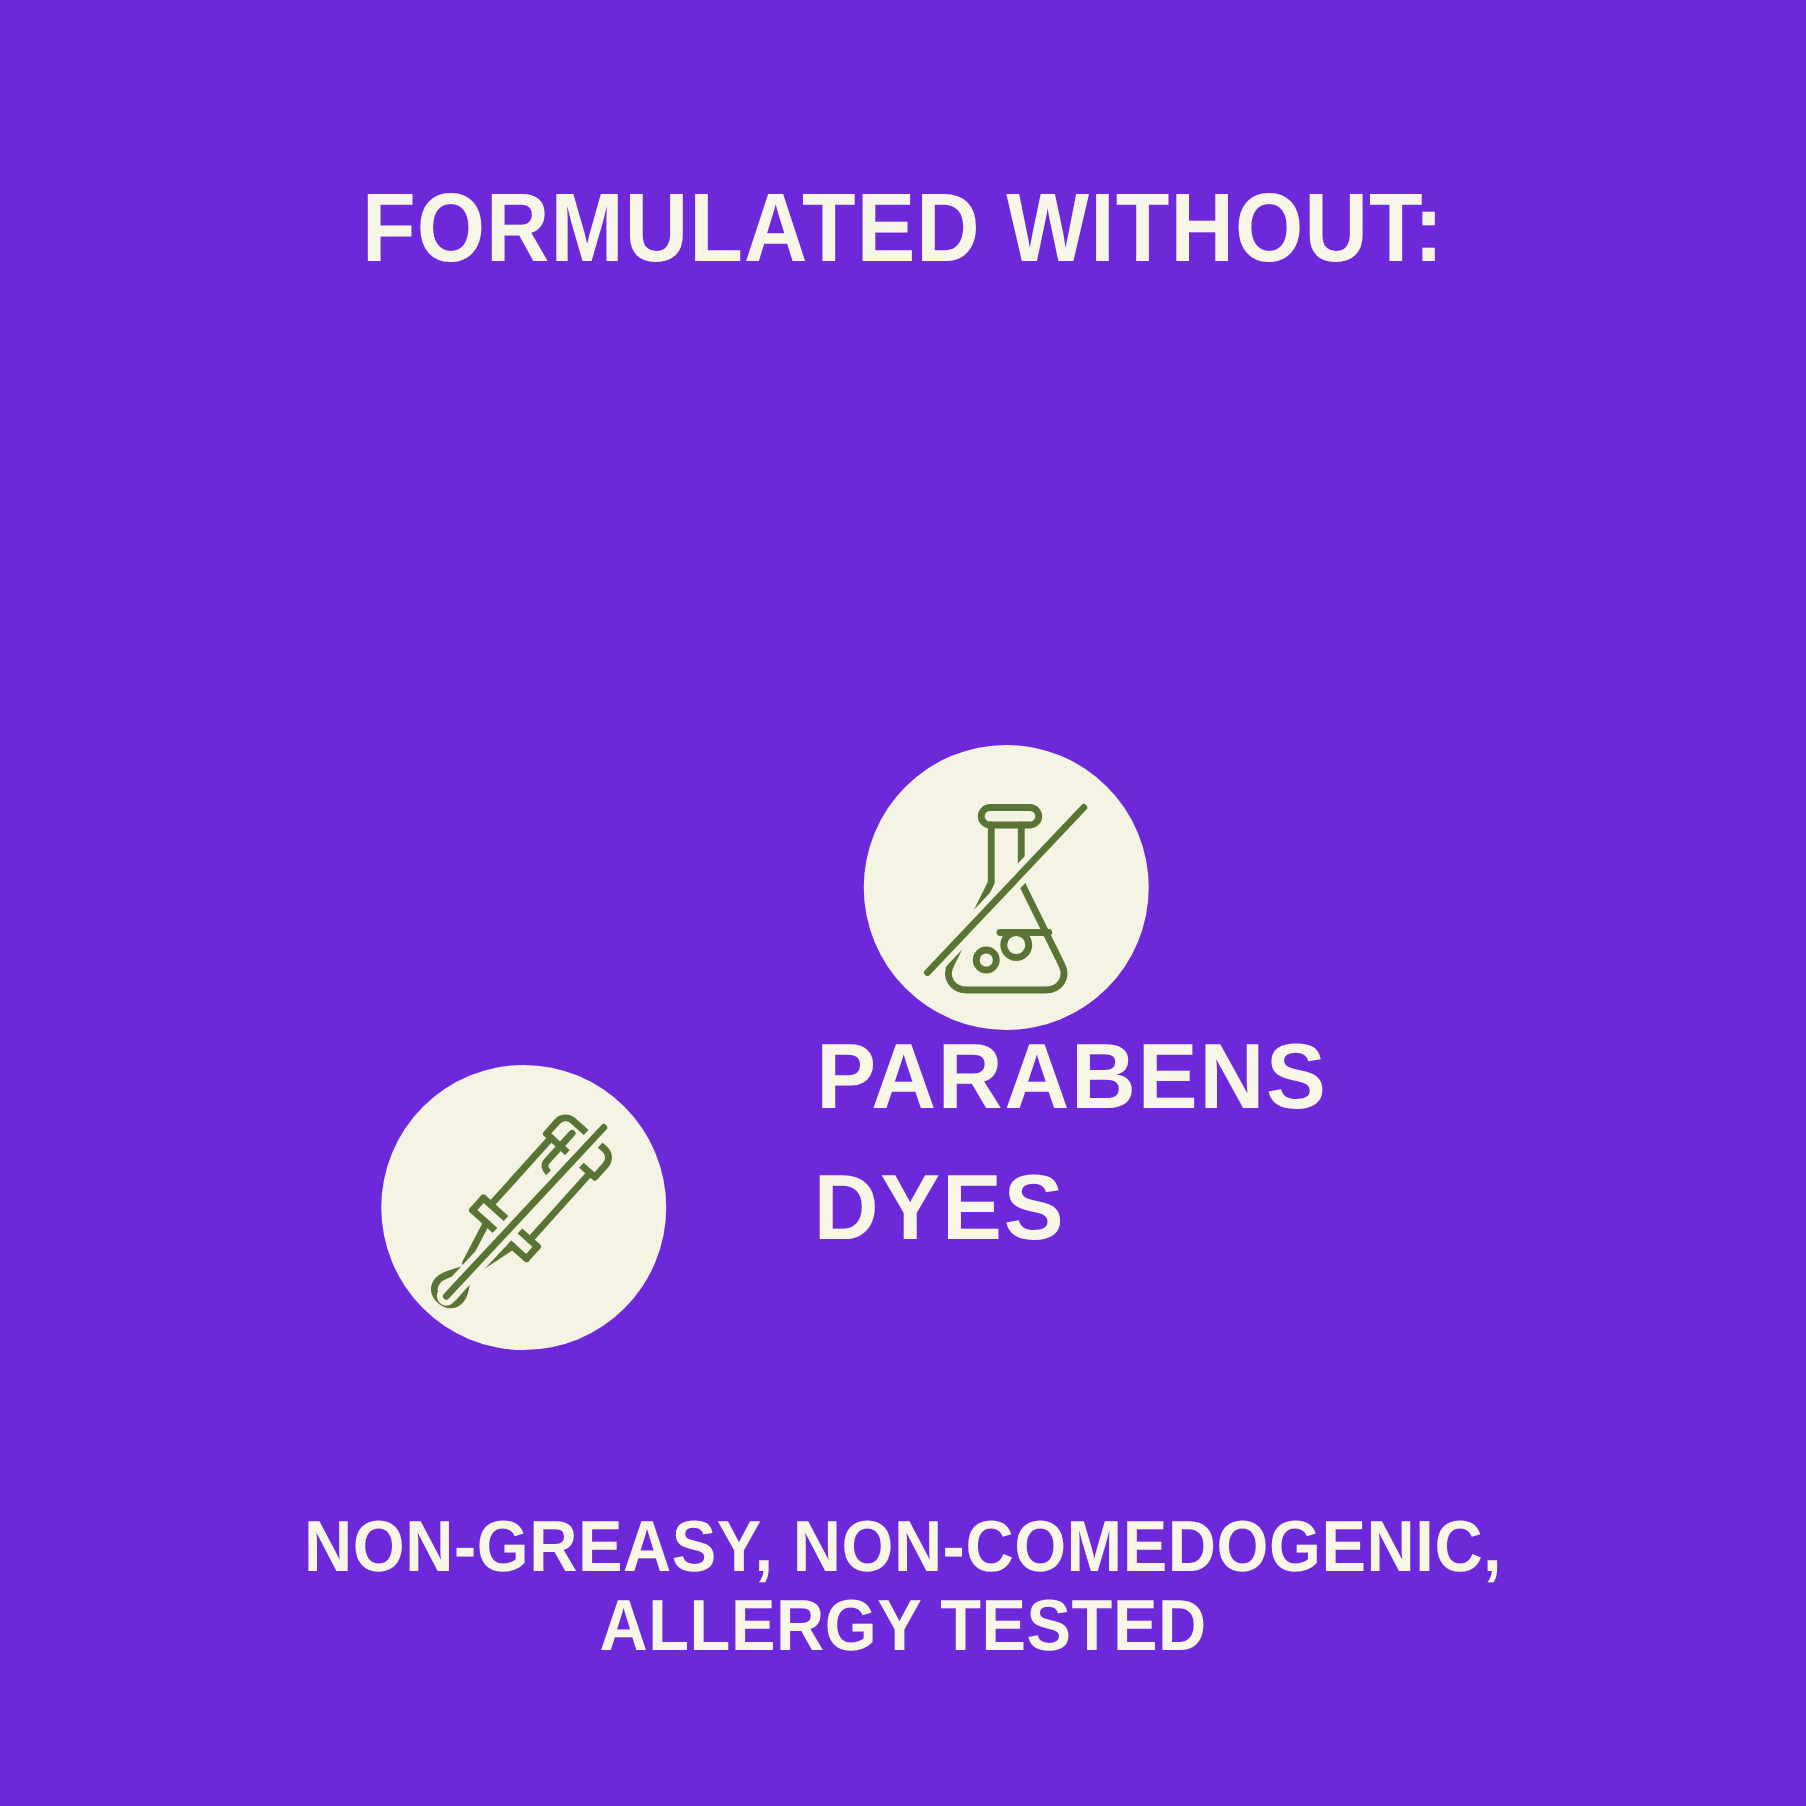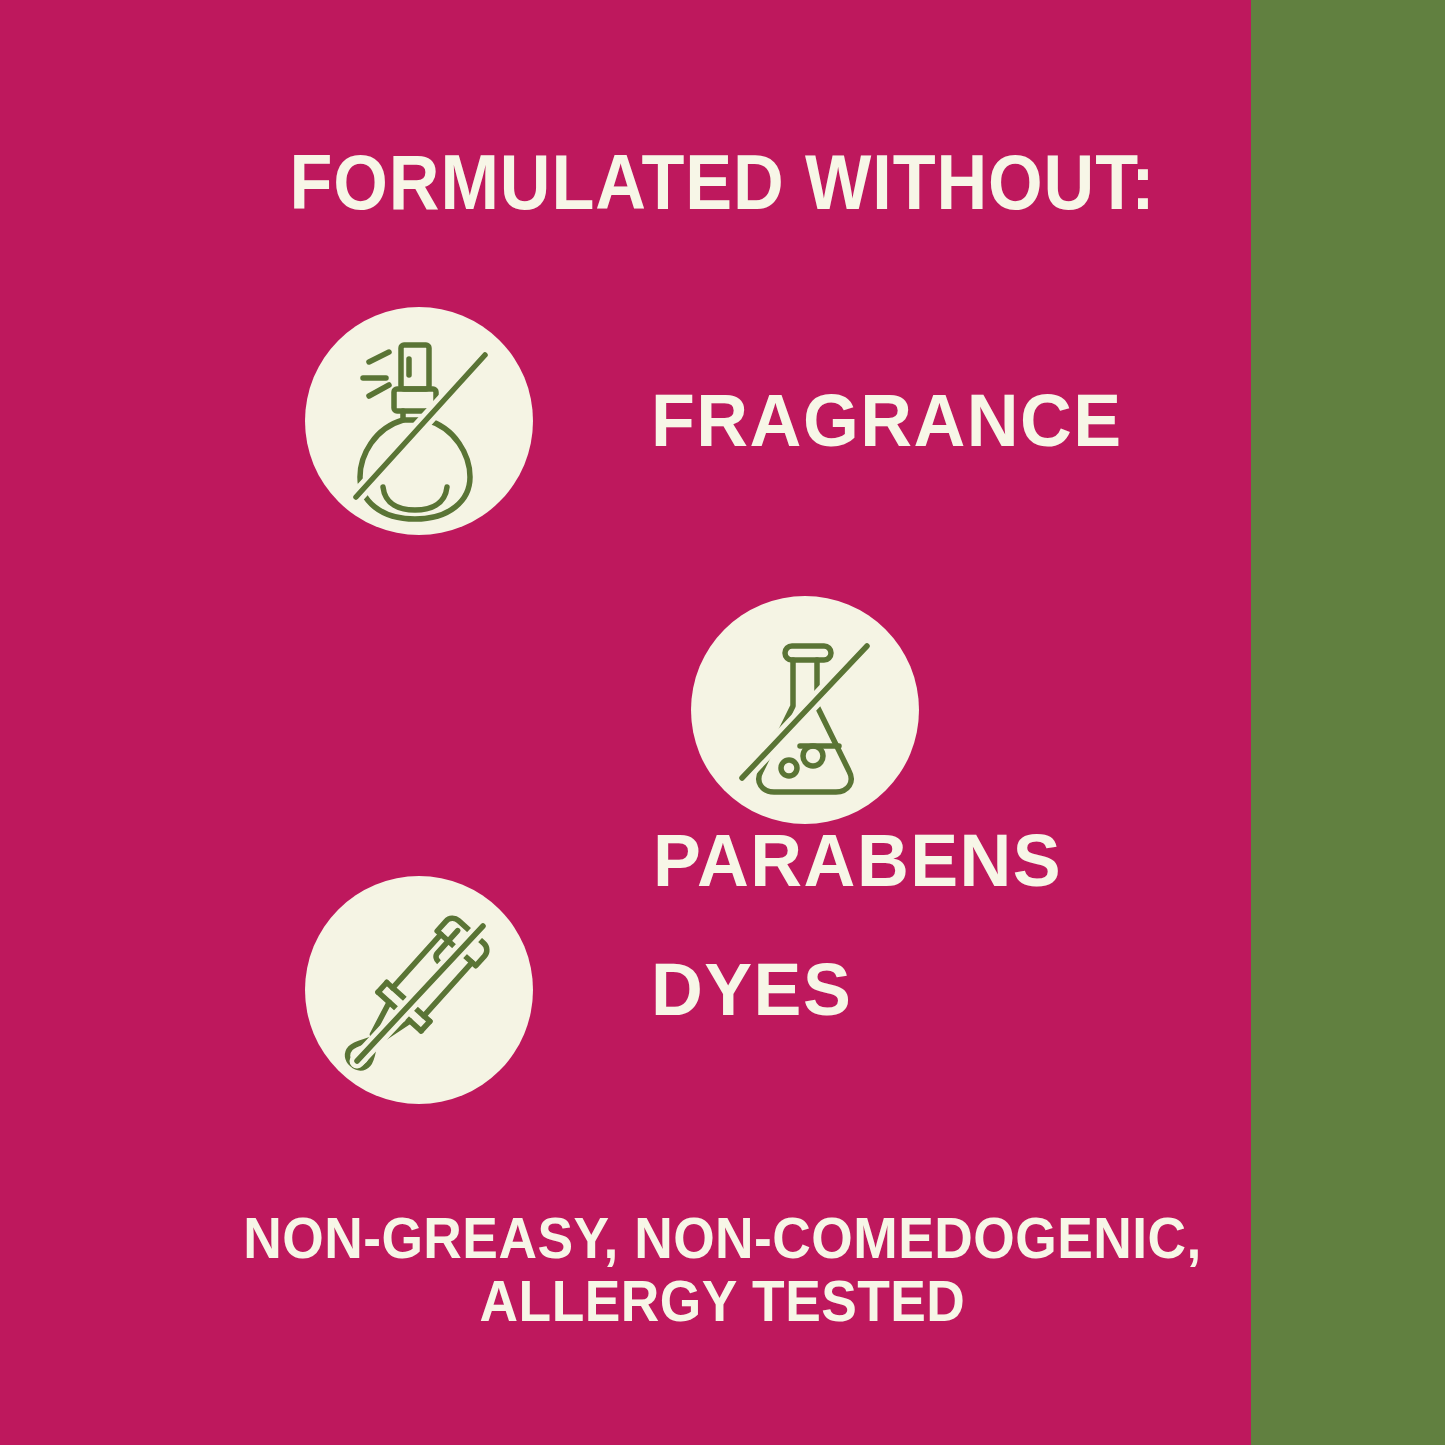--- a/index.html
+++ b/index.html
@@ -10,23 +10,23 @@
   body {
     width: 1445px;
     height: 1445px;
     overflow: hidden;
     background: #618040;
     font-family: "Liberation Sans", sans-serif;
   }
 
   .panel {
     position: relative;
-    width: 1251px;
+    width: 1445px;
     height: 1445px;
-    background: #be185d;
+    background: #6d28d9;
     box-sizing: border-box;
   }
 
   
   .heading {
     position: absolute;
     left: 0;
     top: 143px;
     width: 1445px;
     text-align: center;
@@ -54,21 +54,21 @@
     position: absolute;
     left: 305px;
     width: 1000px;
     height: 228px;
     display: flex;
     align-items: center;
   }
 
   .row-1 { top: 307px; }
   .row-2 { top: 596px; flex-direction: column; }
-  .row-3 { top: 876px; }
+  .row-3 { top: 852px; }
 
   .badge {
     position: relative;
     width: 228px;
     height: 228px;
     border-radius: 50%;
     background: #F5F4E4;
     flex: 0 0 auto;
     display: flex;
     align-items: center;
@@ -114,53 +114,20 @@
 </style>
 </head>
 <body>
 
 <div class="panel">
 
   <div class="heading">FORMULATED WITHOUT:</div>
 
   <div class="rows">
 
-    <div class="row row-1">
-      <div class="badge">
-        <svg viewBox="0 0 228 228" xmlns="http://www.w3.org/2000/svg">
-          <g fill="none" stroke="#5A7435" stroke-width="5.5" stroke-linecap="round" stroke-linejoin="round">
-
-            <line x1="64" y1="55" x2="84" y2="45"></line>
-            <line x1="58" y1="71" x2="81" y2="71"></line>
-            <line x1="64" y1="89" x2="84" y2="78"></line>
-
-            <rect x="96" y="38" width="28" height="44" rx="3"></rect>
-            <line x1="104" y1="52" x2="104" y2="68"></line>
-
-            <rect x="89" y="82" width="42" height="22" rx="3"></rect>
-
-            <path d="M98 104 L98 113"></path>
-            <path d="M122 104 L122 113"></path>
-
-            <path d="M98 113
-                     C 70 121, 55 148, 55 170
-                     C 55 194, 76 212, 110 212
-                     C 144 212, 165 194, 165 170
-                     C 165 148, 150 121, 122 113
-                     Z"></path>
-
-            <path d="M78 180 C 80 198, 95 203, 110 203 C 125 203, 140 198, 142 180"></path>
-          </g>
-
-          <line x1="51" y1="190" x2="180" y2="48" stroke="#F5F4E4" stroke-width="15" stroke-linecap="round"></line>
-          <line x1="51" y1="190" x2="180" y2="48" stroke="#5A7435" stroke-width="5.5" stroke-linecap="round"></line>
-        </svg>
-      </div>
-      <div class="row-label">FRAGRANCE</div>
-    </div>
 
     <div class="row row-2">
       <div class="badge">
         <svg viewBox="0 0 228 228" xmlns="http://www.w3.org/2000/svg">
           <g fill="none" stroke="#5A7435" stroke-width="5.5" stroke-linecap="round" stroke-linejoin="round">
 
             <rect x="94" y="50" width="46" height="14" rx="7"></rect>
 
             <path d="M102 64
                      L102 110

